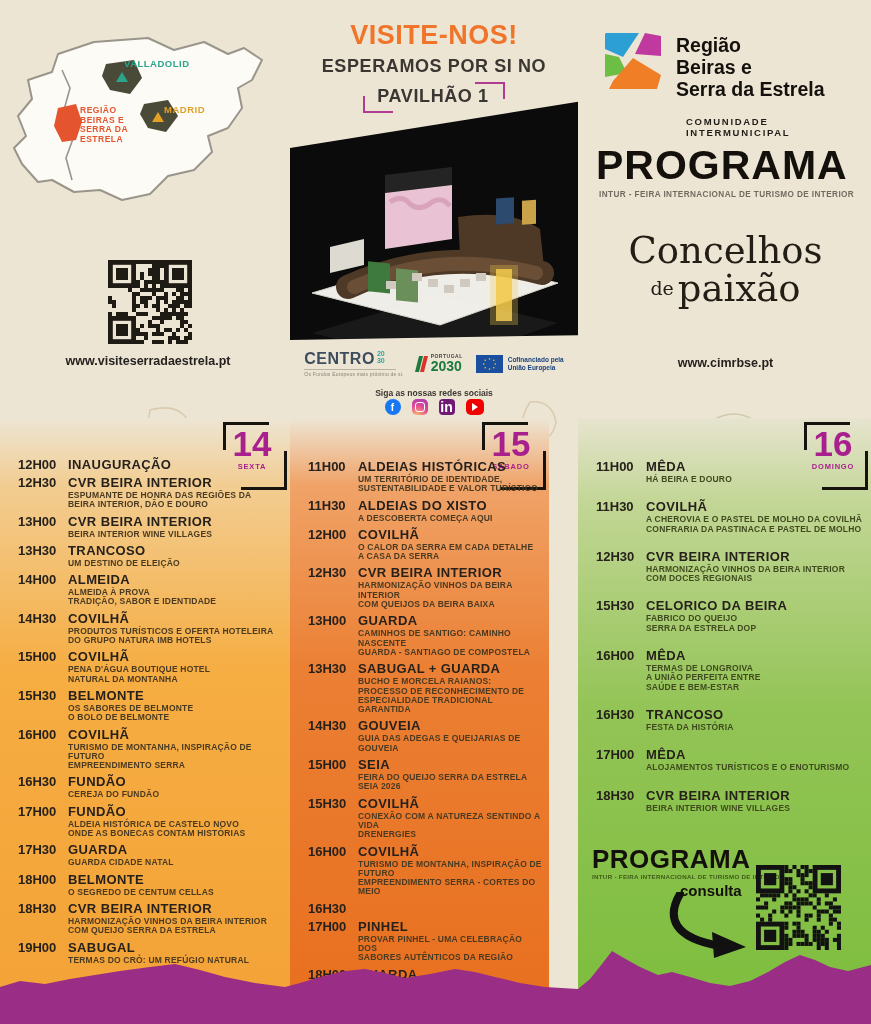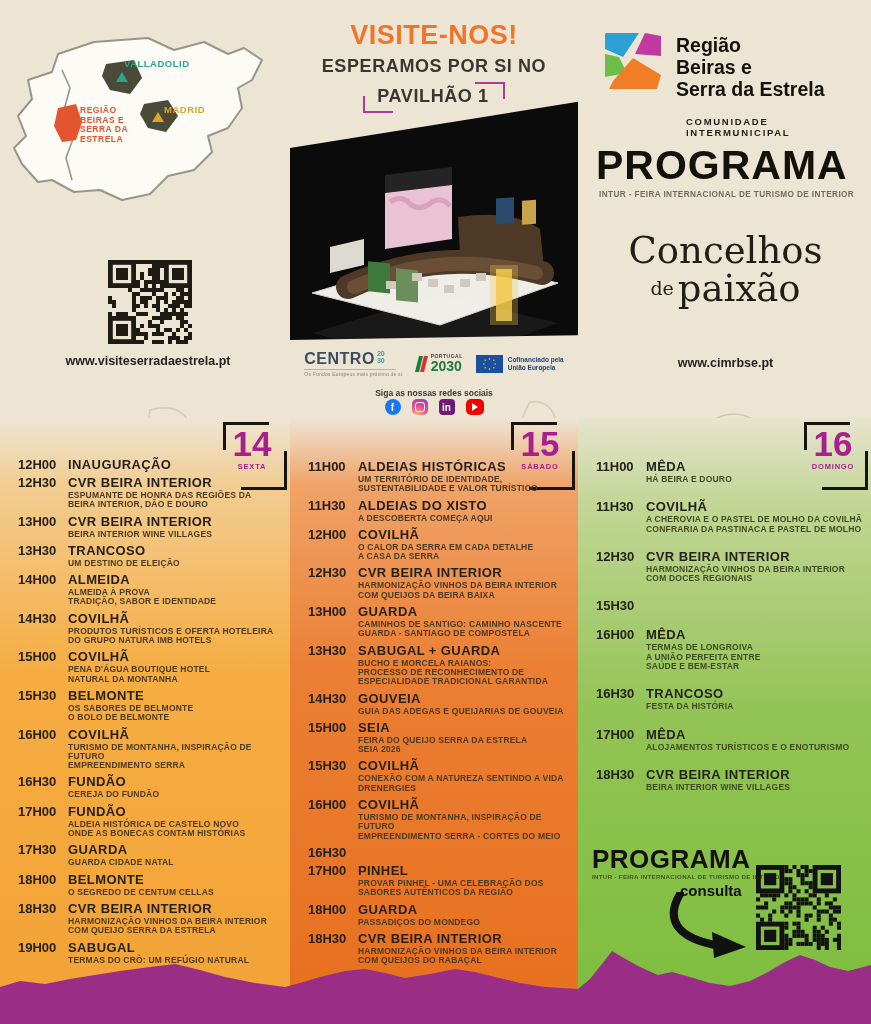--- a/index.html
+++ b/index.html
@@ -52,40 +52,40 @@
   #eu-flag{width:27px;height:18px;background:#1A4FA0;position:relative;}
   #eu-flag svg{position:absolute;inset:0;}
   #eu-text{font-size:6.5px;font-weight:700;color:#17427F;line-height:7.5px;}
   #social-caption{left:290px;top:388px;width:288px;text-align:center;font-size:8.5px;font-weight:800;color:#3A3631;}
   #social-row{left:290px;top:399px;width:288px;display:flex;justify-content:center;gap:11px;}
   .sicon{width:16px;height:16px;border-radius:50%;display:flex;align-items:center;justify-content:center;
          color:#fff;font-size:10px;font-weight:800;cursor:pointer;}
   #ic-fb{background:#1877F2;}
   #ic-ig{background:radial-gradient(circle at 30% 110%,#fdc468,#df4996 55%,#9b36b7);border-radius:5px;}
   #ic-ig span{width:8px;height:8px;border:1.6px solid #fff;border-radius:3px;display:block;}
-  #ic-li{background:#701a75;border-radius:4px;font-size:10px;text-align:right;}
+  #ic-li{background:#701a75;border-radius:4px;font-size:14px;text-align:right;}
   #ic-yt{background:#F20000;border-radius:5px;width:18px;}
   #ic-yt span{width:0;height:0;border-left:6px solid #fff;border-top:4px solid transparent;border-bottom:4px solid transparent;display:block;}
 
   
   #brand-mark{left:602px;top:30px;width:62px;height:62px;border-radius:12px;overflow:hidden;}
   #brand-name{left:676px;top:34px;font-size:19.5px;line-height:22px;font-weight:800;color:#14110D;}
   #brand-sub{left:677px;top:116px;font-size:9.5px;font-weight:700;letter-spacing:1.7px;color:#201C17;margin-left:9px;}
   #programa-title{left:596px;top:142px;width:272px;font-size:41px;font-weight:800;letter-spacing:1px;color:#14110D;}
   #programa-sub{left:599px;top:190px;width:272px;font-size:8.2px;font-weight:600;letter-spacing:.4px;color:#716C60;}
   #concelhos{left:580px;top:232px;width:291px;text-align:center;font-family:"DejaVu Serif",serif;color:#221D15;}
   #concelhos .l1{font-size:37px;line-height:38px;}
   #concelhos .l2{font-size:37px;line-height:36px;}
   #concelhos .de{font-size:19px;vertical-align:6px;margin-right:4px;margin-top:30px;}
   #site-right{left:580px;top:356px;width:291px;text-align:center;font-size:12.5px;font-weight:800;color:#262220;}
 
   
   .col{position:absolute;top:418px;height:606px;}
   #col-0{left:0;width:290px;background:linear-gradient(180deg,#EDE5D4 0%,#F2CD92 11%,#F6AD42 42%,#F3A236 100%);}
-  #col-1{left:290px;width:288px;background:linear-gradient(180deg,#EDE5D4 0%,#F0A368 11%,#EB7F33 42%,#E86F1E 100%);}
+  #col-1{left:290px;width:259px;background:linear-gradient(180deg,#EDE5D4 0%,#F0A368 11%,#EB7F33 42%,#E86F1E 100%);}
   #col-2{left:578px;width:293px;background:linear-gradient(180deg,#E7E4CF 0%,#C2D695 14%,#93C456 48%,#7CBD3C 100%);}
   .badge{position:absolute;top:4px;right:9px;width:58px;height:62px;text-align:center;padding-top:5px;box-sizing:border-box;}
   .badge::before{content:"";position:absolute;top:0;left:0;width:74%;height:40%;
                  border-top:3.5px solid #17130F;border-left:3.5px solid #17130F;}
   .badge::after{content:"";position:absolute;bottom:-6px;right:-6px;width:74%;height:58%;
                 border-bottom:3.5px solid #17130F;border-right:3.5px solid #17130F;}
   .badge .num{font-size:35px;line-height:34px;font-weight:800;color:#A8208E;}
   .badge .lab{font-size:7.5px;font-weight:800;letter-spacing:.8px;color:#A8208E;margin-top:1px;}
   .items{padding:42px 6px 0 18px;position:relative;}
   #col-0 .items{padding-top:40px;}
@@ -715,20 +715,25 @@
       <div class="time">12H30</div>
       <div class="ibody">
         <div class="ititle">CVR BEIRA INTERIOR</div>
         <div class="idesc pre">HARMONIZAÇÃO VINHOS DA BEIRA INTERIOR
 COM DOCES REGIONAIS</div>
       </div>
     </div>
 
     <div class="item">
       <div class="time">15H30</div>
+      <div class="ibody">
+        <div class="ititle">CELORICO DA BEIRA</div>
+        <div class="idesc pre">FABRICO DO QUEIJO
+SERRA DA ESTRELA DOP</div>
+      </div>
     </div>
 
     <div class="item">
       <div class="time">16H00</div>
       <div class="ibody">
         <div class="ititle">MÊDA</div>
         <div class="idesc pre">TERMAS DE LONGROIVA
 A UNIÃO PERFEITA ENTRE
 SAÚDE E BEM-ESTAR</div>
       </div>

